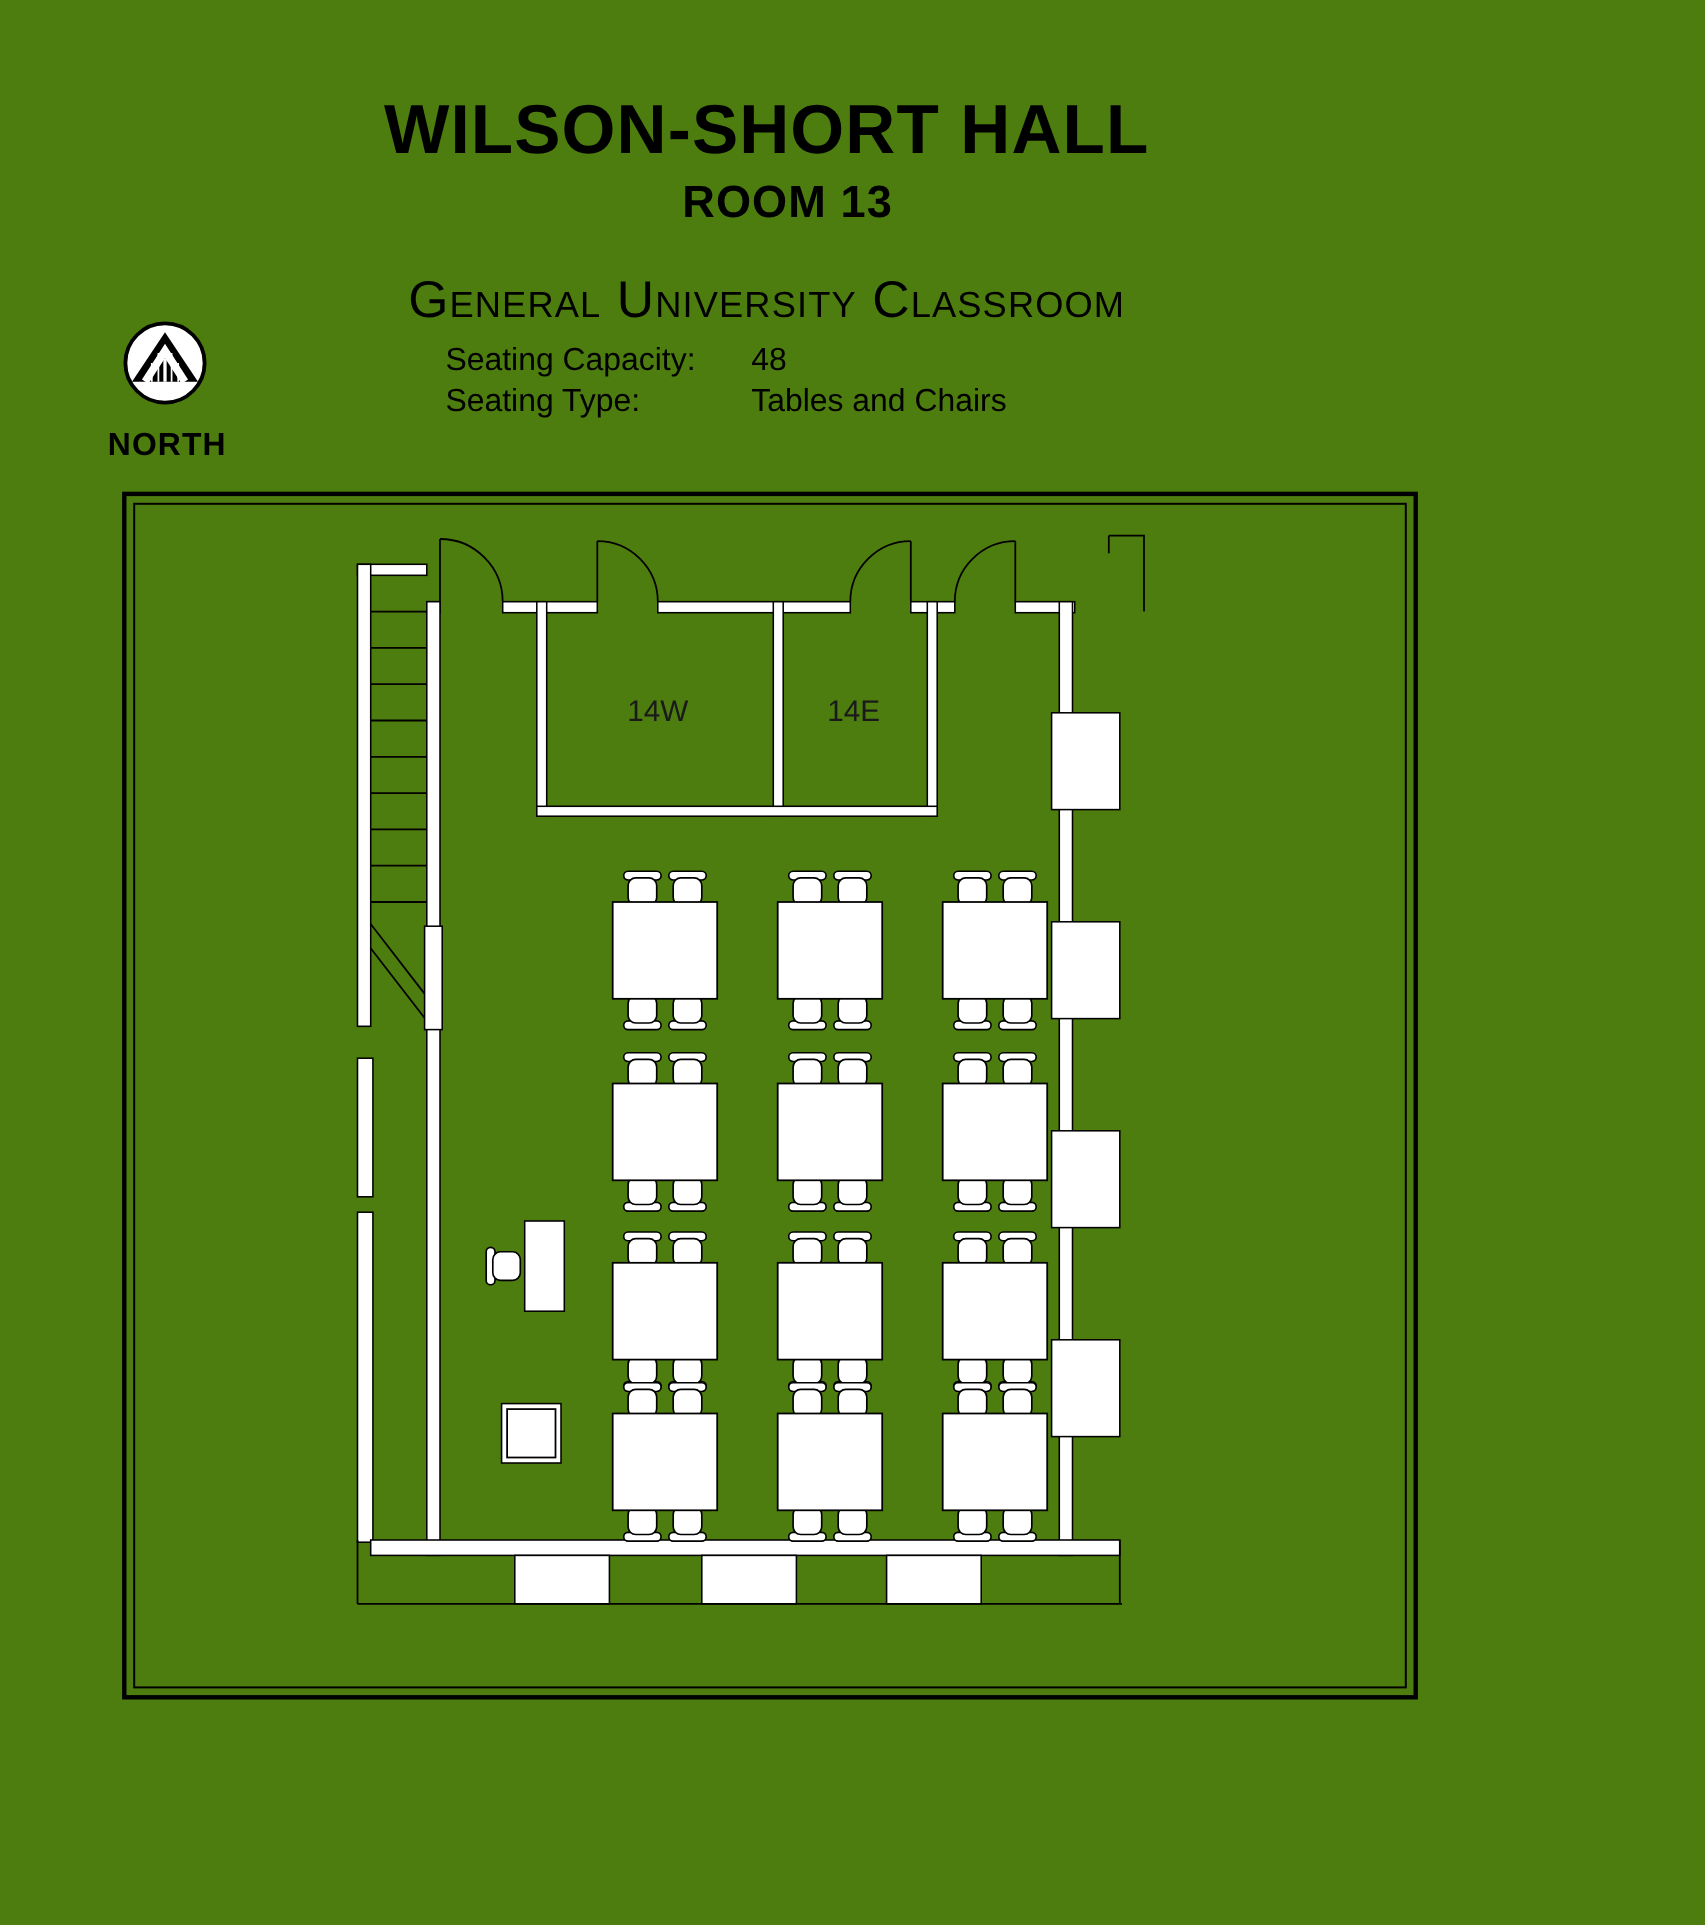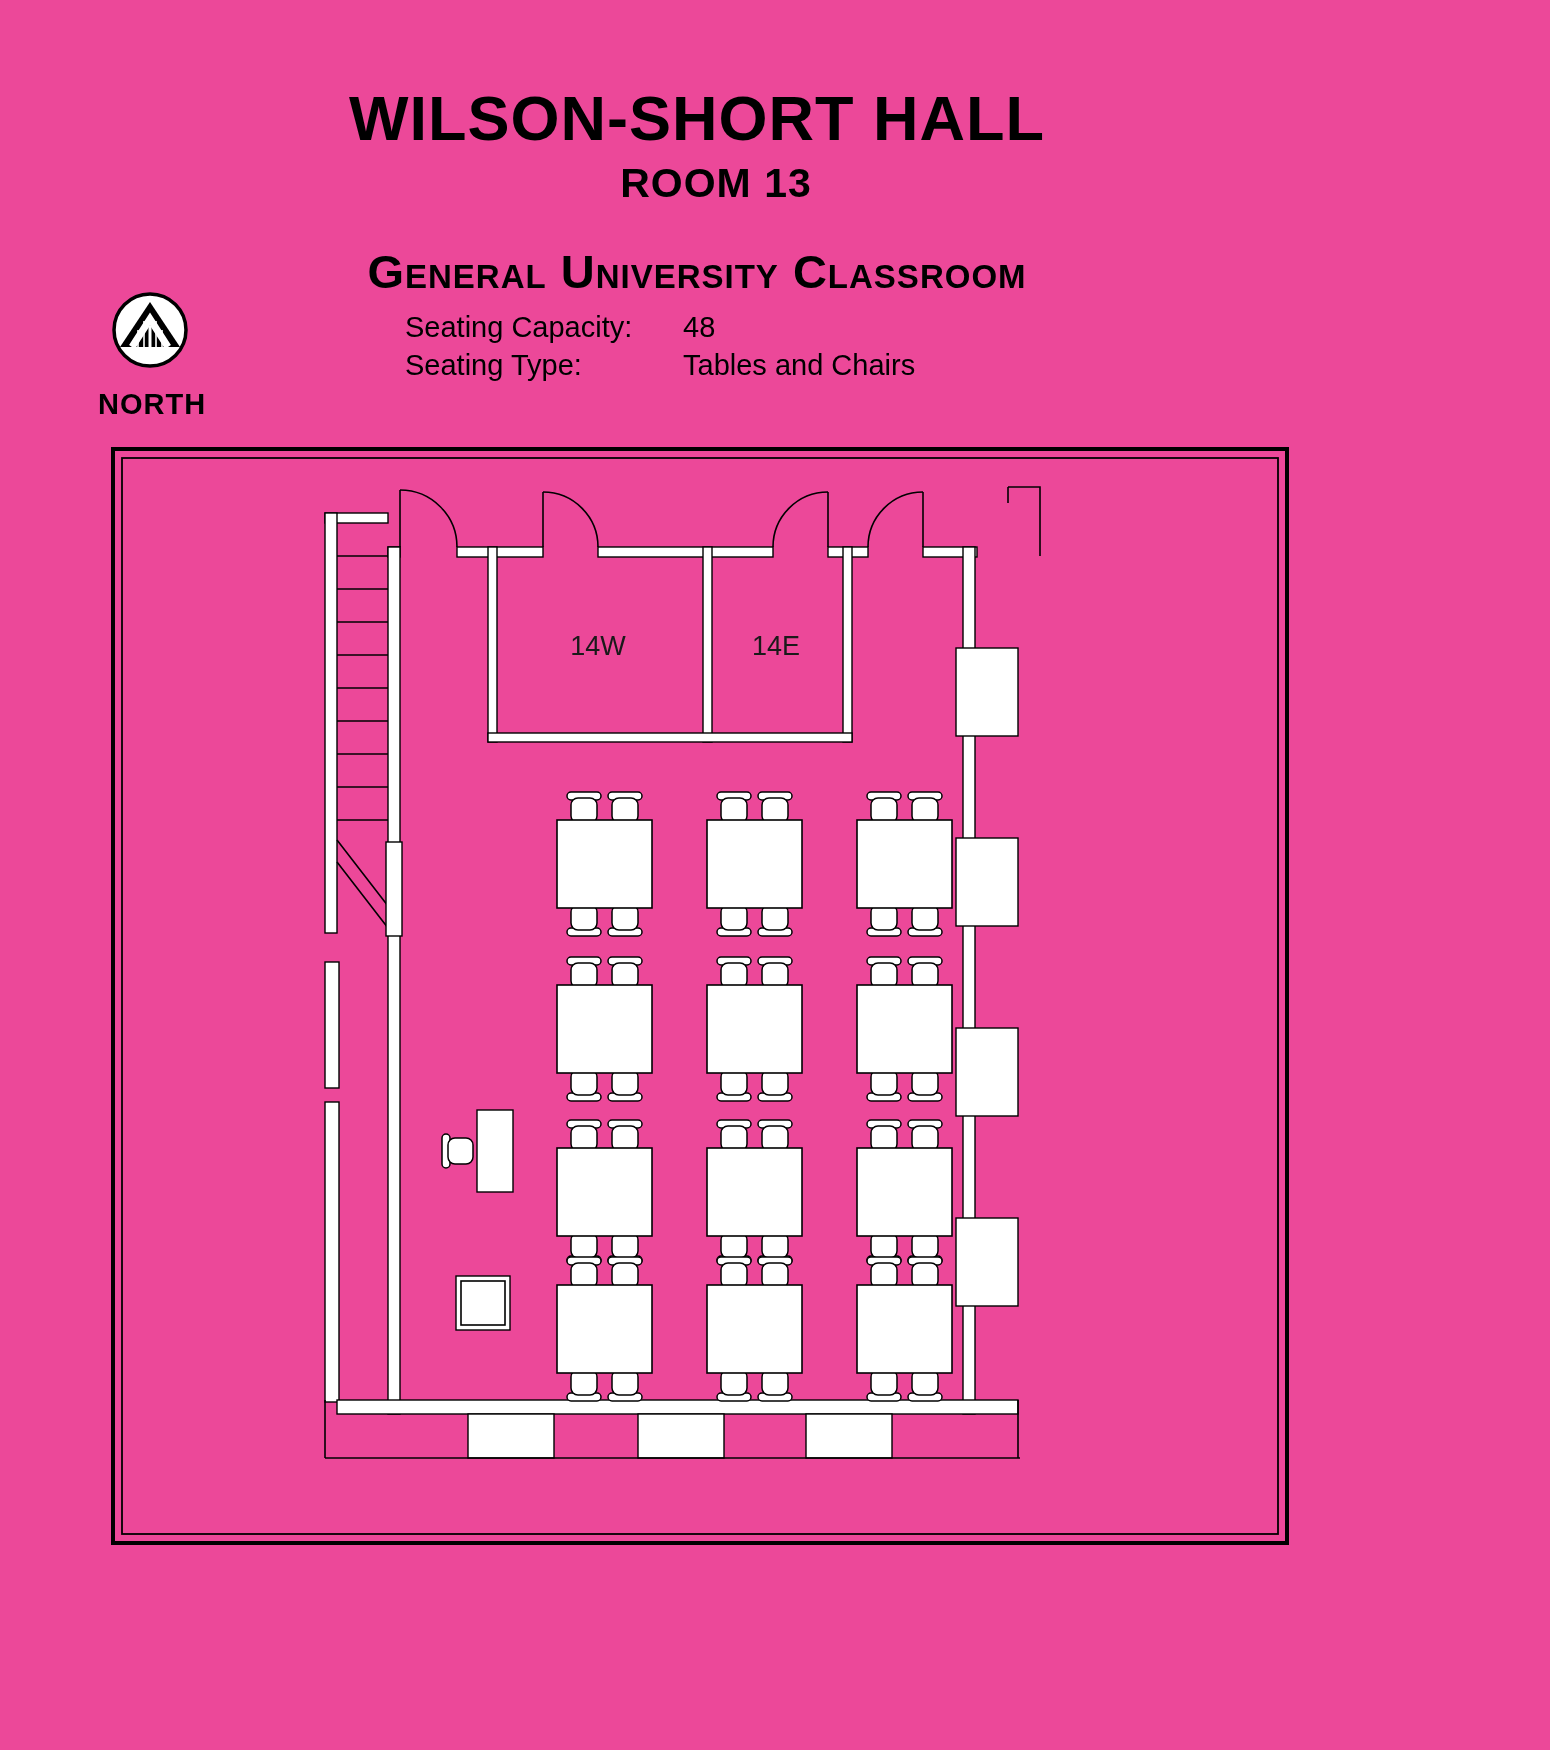--- a/index.html
+++ b/index.html
@@ -1,23 +1,23 @@
 <!DOCTYPE html>
 <html><head>
 <meta charset="utf-8">
 <style>
   html,body{margin:0;padding:0;background:#fff;}
   .page{
-    position:relative;width:1550px;height:1750px;background:#ec4899;
+    position:relative;width:1550px;height:1750px;background:#4d7c0f;
     font-family:"Liberation Sans",sans-serif;color:#000;overflow:hidden;
   }
   .hdr-text{position:absolute;left:0;width:1394px;text-align:center;margin:0;}
   .title{top:82px;font-size:63px;font-weight:bold;letter-spacing:1px;}
   .room-subtitle{top:160px;font-size:41px;font-weight:bold;letter-spacing:1px;}
-  .classroom-heading{top:244px;font-size:47px;font-weight:bold;font-variant:small-caps;letter-spacing:1px;}
+  .classroom-heading{top:244px;font-size:47px;font-weight:normal;font-variant:small-caps;letter-spacing:1px;}
   .seating{position:absolute;left:405px;top:308px;font-size:29px;font-weight:normal;line-height:38px;}
   .seating .lbl{display:inline-block;width:278px;}
   .north{position:absolute;left:98px;top:290px;width:104px;text-align:center;}
   .north-label{font-size:29px;font-weight:bold;letter-spacing:1px;margin-top:14px;}
   .plan{position:absolute;left:0;top:0;}
   .plan .ln{stroke:#000;stroke-width:1.6;fill:none;}
   .plan .wall{stroke:#000;stroke-width:1.4;fill:#fff;}
   .plan .border-outer{stroke:#000;stroke-width:4;fill:none;}
   .plan .border-inner{stroke:#000;stroke-width:1.8;fill:none;}
   .plan .table{fill:#fff;stroke:#000;stroke-width:1.6;}

